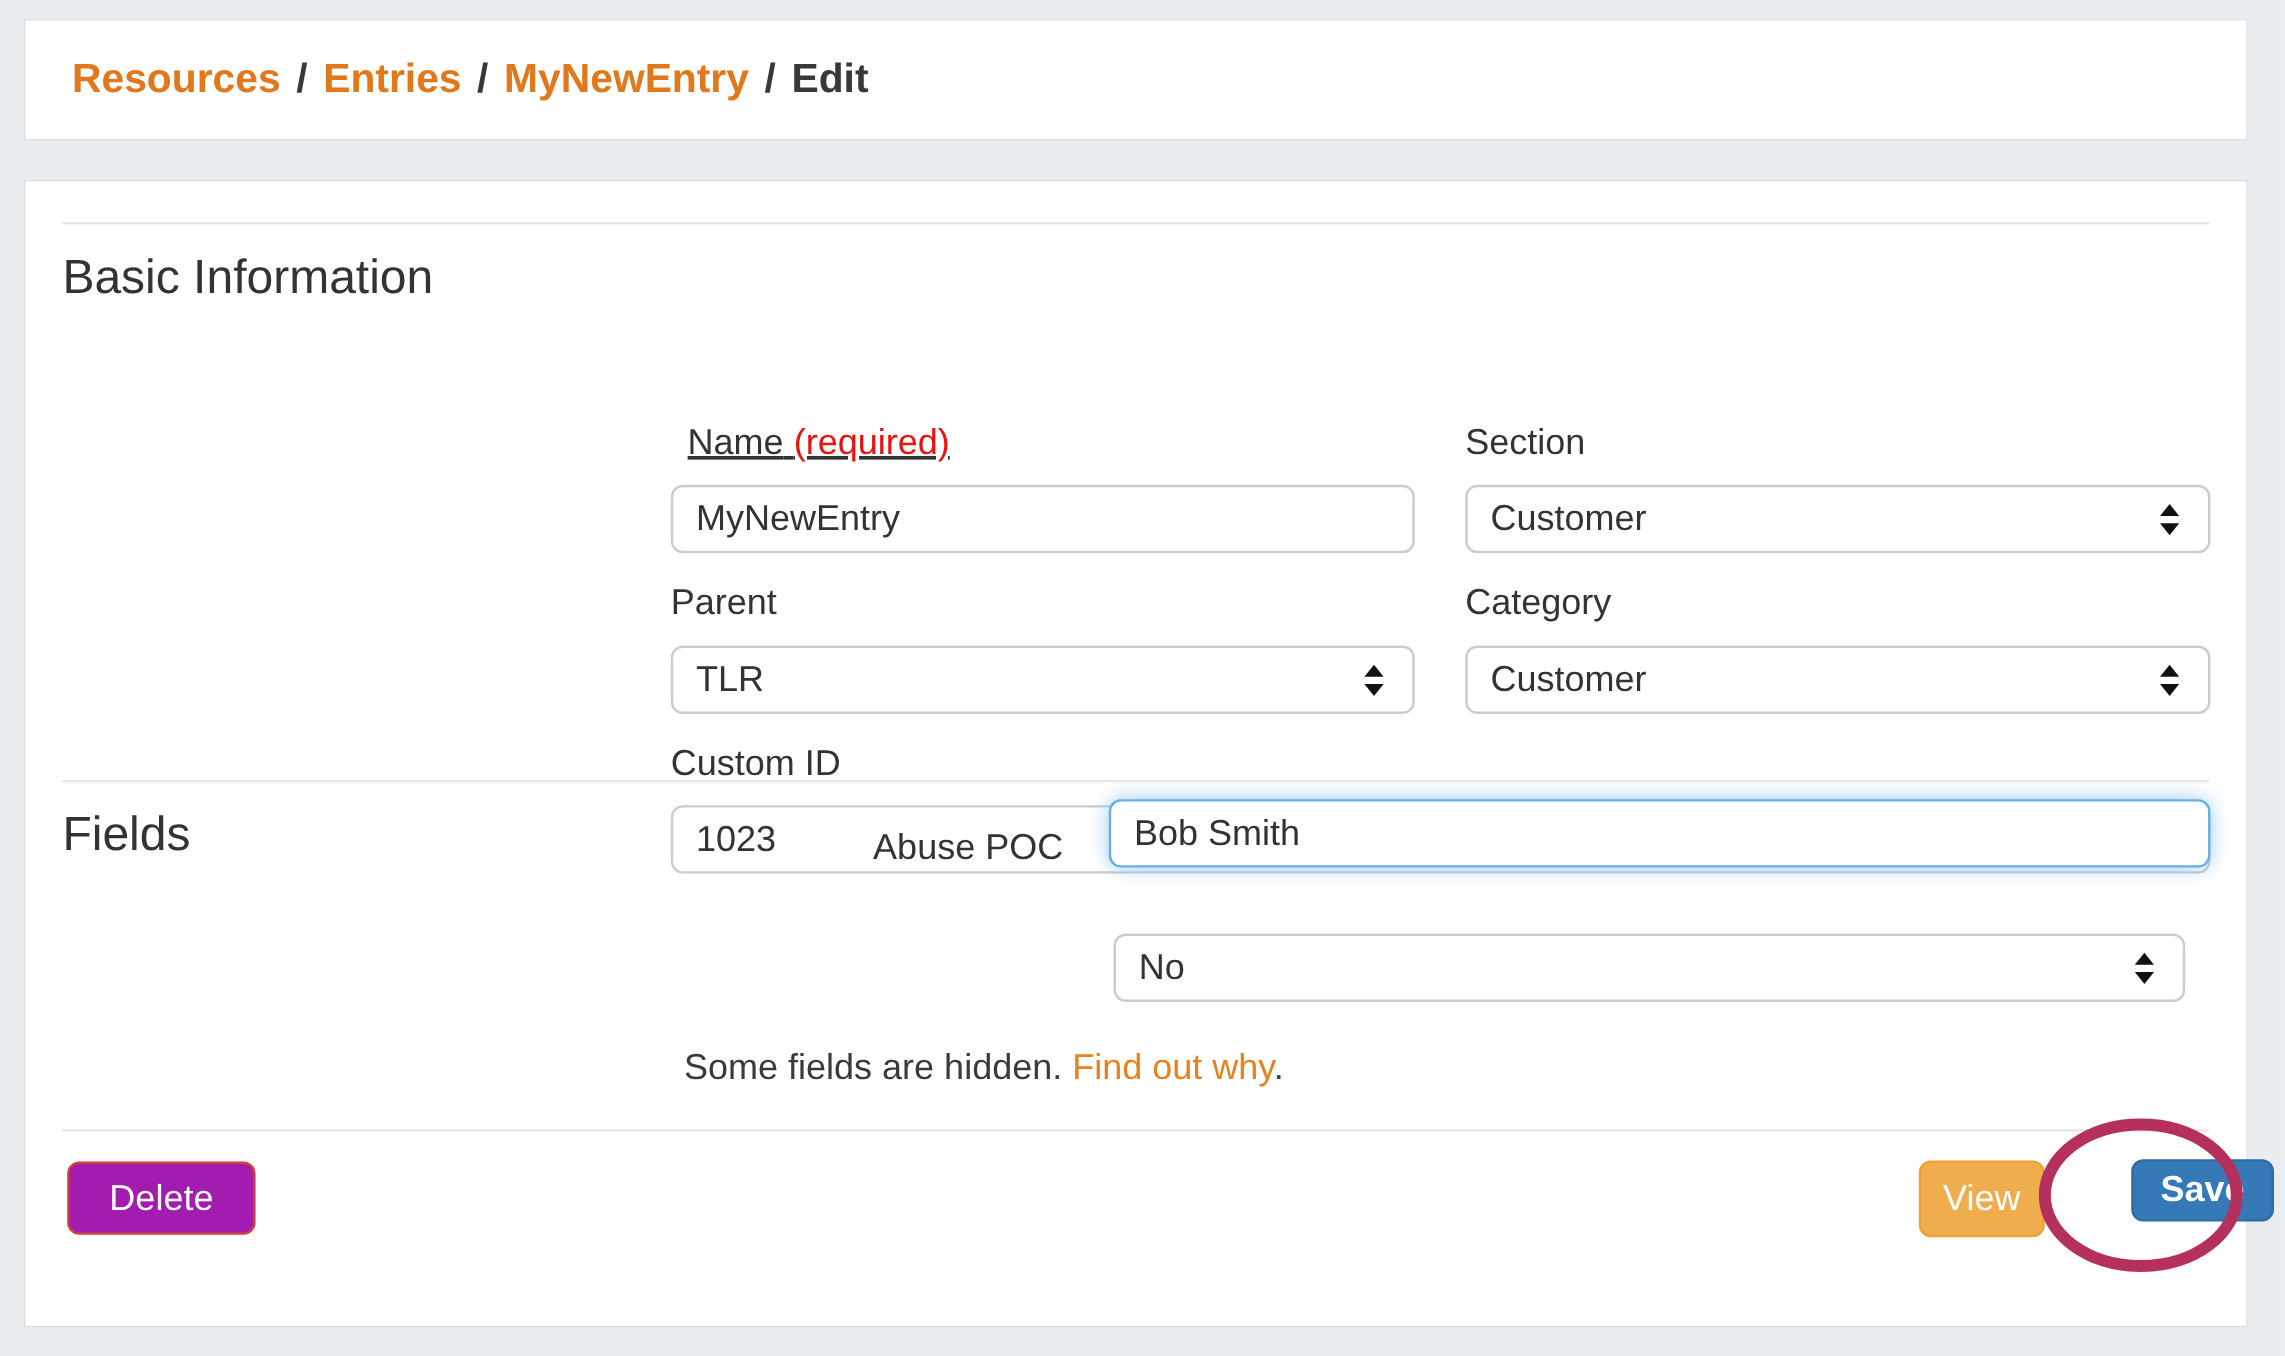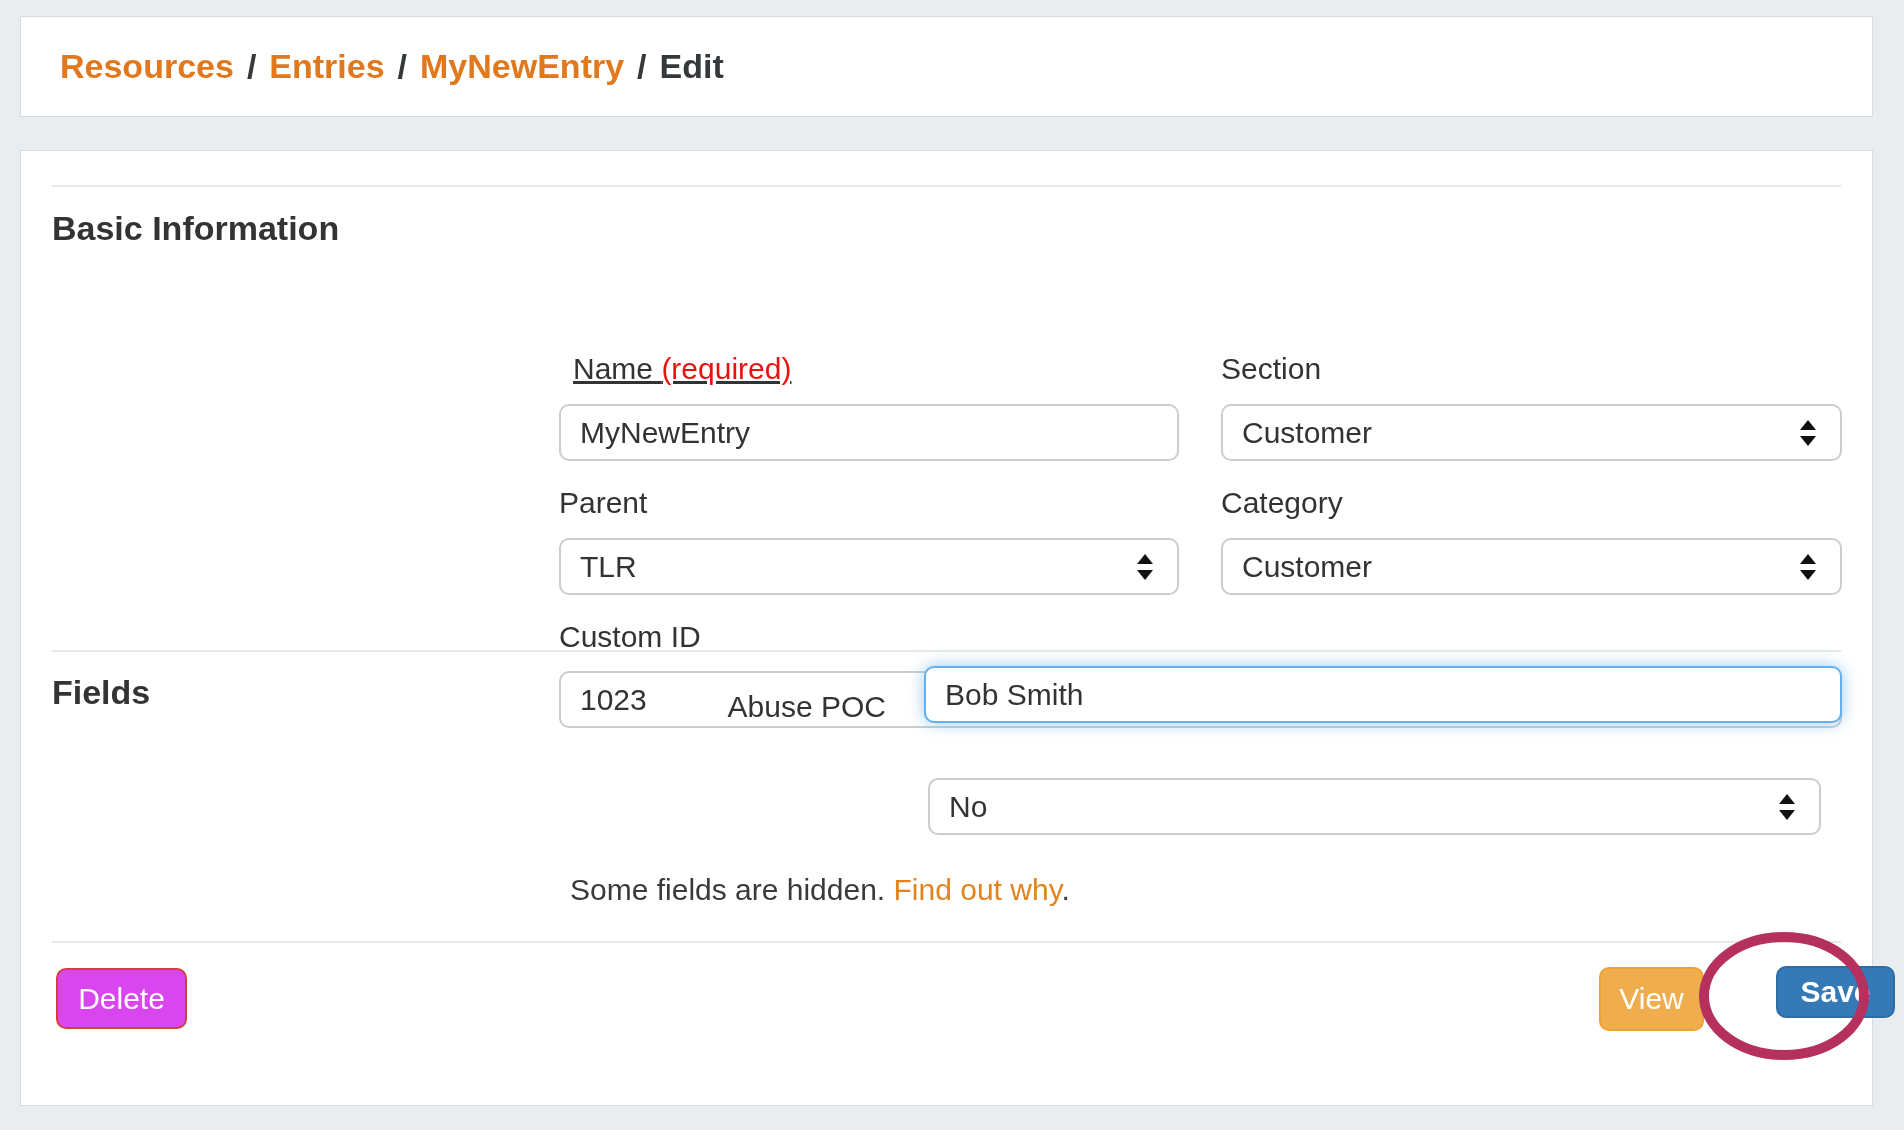--- a/index.html
+++ b/index.html
@@ -34,21 +34,21 @@
   .hr {
     position: absolute; left: 31px; right: 31px; height: 2px;
     background: #e7e7e7;
   }
   #hr1 { top: 34px; }
   #hr2 { top: 499px; }
   #hr3 { top: 790px; }
 
   .section-title {
     position: absolute; left: 31px;
-    font-size: 34px; font-weight: bold; color: #333;
+    font-size: 40px; font-weight: normal; color: #333;
   }
   #basic-title  { top: 58px; }
   #fields-title { top: 522px; }
 
   .flabel {
     position: absolute;
     font-size: 30px; color: #333;
     white-space: nowrap;
   }
   .required { color: #e8120f; }
@@ -113,22 +113,22 @@
 
   .btn {
     position: absolute;
     border-radius: 10px;
     color: #ffffff; font-size: 30px;
     font-family: "Liberation Sans", "DejaVu Sans", sans-serif;
     display: flex; align-items: center; justify-content: center;
     cursor: pointer; border: 2px solid transparent;
   }
   #delete-btn {
-    left: 35px; top: 817px; width: 131px; height: 61px;
-    background: #d946ef; border-color: #d43f3a;
+    left: 35px; top: 817px; width: 157px; height: 61px;
+    background: #a21caf; border-color: #d43f3a;
   }
   #view-btn {
     left: 1578px; top: 816px; width: 105px; height: 64px;
     background: #f0ad4e; border-color: #eea236;
   }
   #save-btn {
     left: 1755px; top: 815px; width: 119px; height: 52px;
     background: #3579b7; border-color: #2e6da4; font-weight: bold;
   }
 

